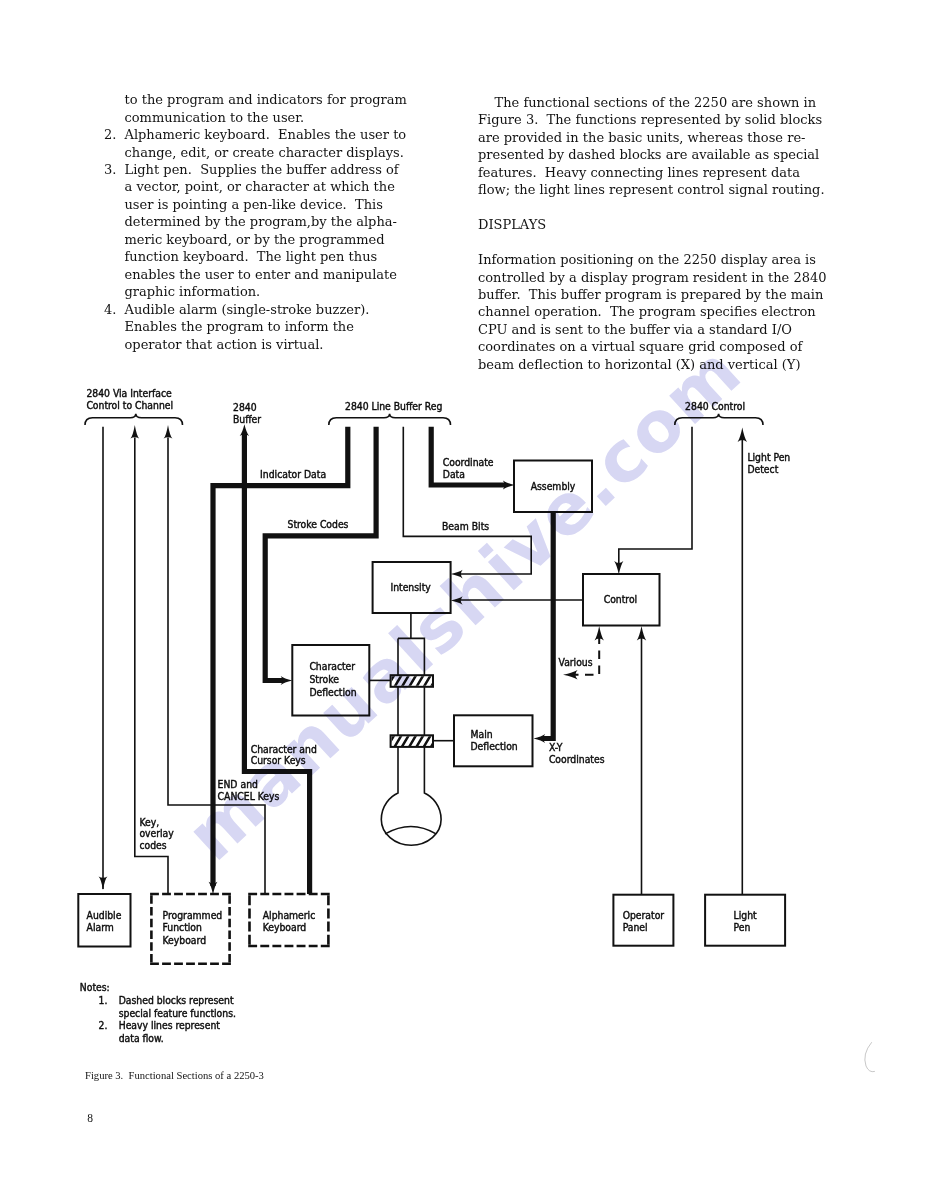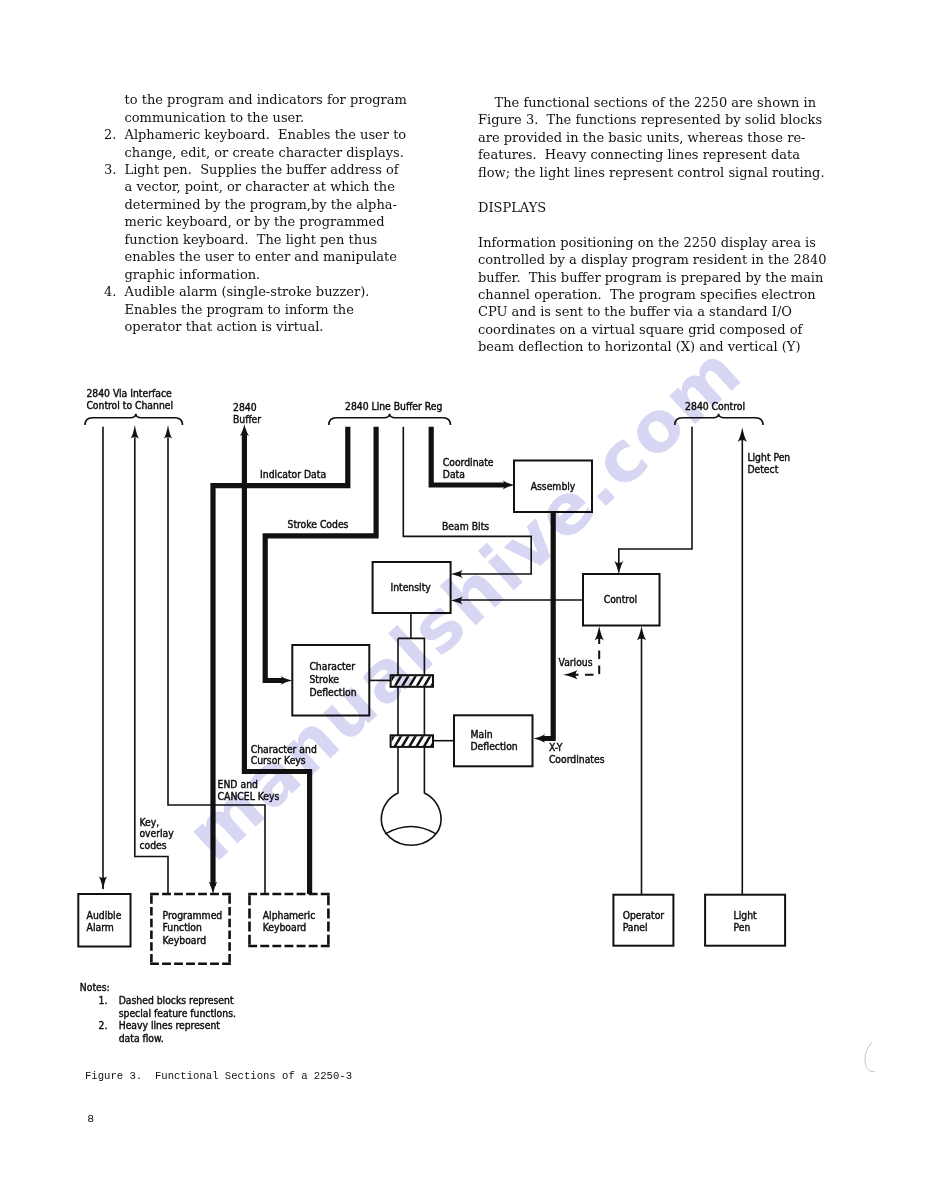--- a/index.html
+++ b/index.html
@@ -11,21 +11,21 @@
   
   .col{position:absolute;font-family:"DejaVu Serif",serif;font-size:13px;
        line-height:17.45px;color:#131313;-webkit-font-smoothing:antialiased;}
   .ln{white-space:pre;}
   #col-left{left:104px;top:91.2px;width:340px;}
   #col-left .ln{padding-left:20.5px;text-indent:0;}
   #col-left .ln.num{padding-left:0;}
   #col-right{left:478px;top:94px;width:380px;}
 
   
-  .docfont{font-family:Liberation Mono, monospace;font-size:13.42px;color:#131313;white-space:pre;}
+  .docfont{font-family:Liberation Serif, serif;font-size:13.42px;color:#131313;white-space:pre;}
   #caption{position:absolute;left:85.0px;top:1069.5px;font-size:10.6px;}
   #pageno{position:absolute;left:87.3px;top:1112.4px;font-size:11.5px;}
 
   
   #diagram{position:absolute;left:0;top:0;width:927px;height:1194px;}
   #wmlayer{position:absolute;left:0;top:0;width:927px;height:1194px;pointer-events:none;
            mix-blend-mode:multiply;}
   .wm{font-family:"DejaVu Sans",sans-serif;font-size:70px;font-weight:600;
       letter-spacing:2.1px;}
 </style>
@@ -33,33 +33,35 @@
 <body>
 
 <div class="page">
   <div class="col" id="col-left">
       <div class="ln">to the program and indicators for program</div>
       <div class="ln">communication to the user.</div>
       <div class="ln num"><span style="display: inline-block; width: 20.5px;">2.</span><span>Alphameric keyboard.  Enables the user to</span></div>
       <div class="ln">change, edit, or create character displays.</div>
       <div class="ln num"><span style="display: inline-block; width: 20.5px;">3.</span><span>Light pen.  Supplies the buffer address of</span></div>
       <div class="ln">a vector, point, or character at which the</div>
+      <div class="ln">user is pointing a pen-like device.  This</div>
       <div class="ln">determined by the program,by the alpha-</div>
       <div class="ln">meric keyboard, or by the programmed</div>
       <div class="ln">function keyboard.  The light pen thus</div>
       <div class="ln">enables the user to enter and manipulate</div>
       <div class="ln">graphic information.</div>
       <div class="ln num"><span style="display: inline-block; width: 20.5px;">4.</span><span>Audible alarm (single-stroke buzzer).</span></div>
       <div class="ln">Enables the program to inform the</div>
       <div class="ln">operator that action is virtual.</div>
     </div>
   <div class="col" id="col-right">
       <div class="ln">    The functional sections of the 2250 are shown in</div>
       <div class="ln">Figure 3.  The functions represented by solid blocks</div>
       <div class="ln">are provided in the basic units, whereas those re-</div>
+      <div class="ln">presented by dashed blocks are available as special</div>
       <div class="ln">features.  Heavy connecting lines represent data</div>
       <div class="ln">flow; the light lines represent control signal routing.</div>
       <div class="ln">&nbsp;</div>
       <div class="ln">DISPLAYS</div>
       <div class="ln">&nbsp;</div>
       <div class="ln">Information positioning on the 2250 display area is</div>
       <div class="ln">controlled by a display program resident in the 2840</div>
       <div class="ln">buffer.  This buffer program is prepared by the main</div>
       <div class="ln">channel operation.  The program specifies electron</div>
       <div class="ln">CPU and is sent to the buffer via a standard I/O</div>

